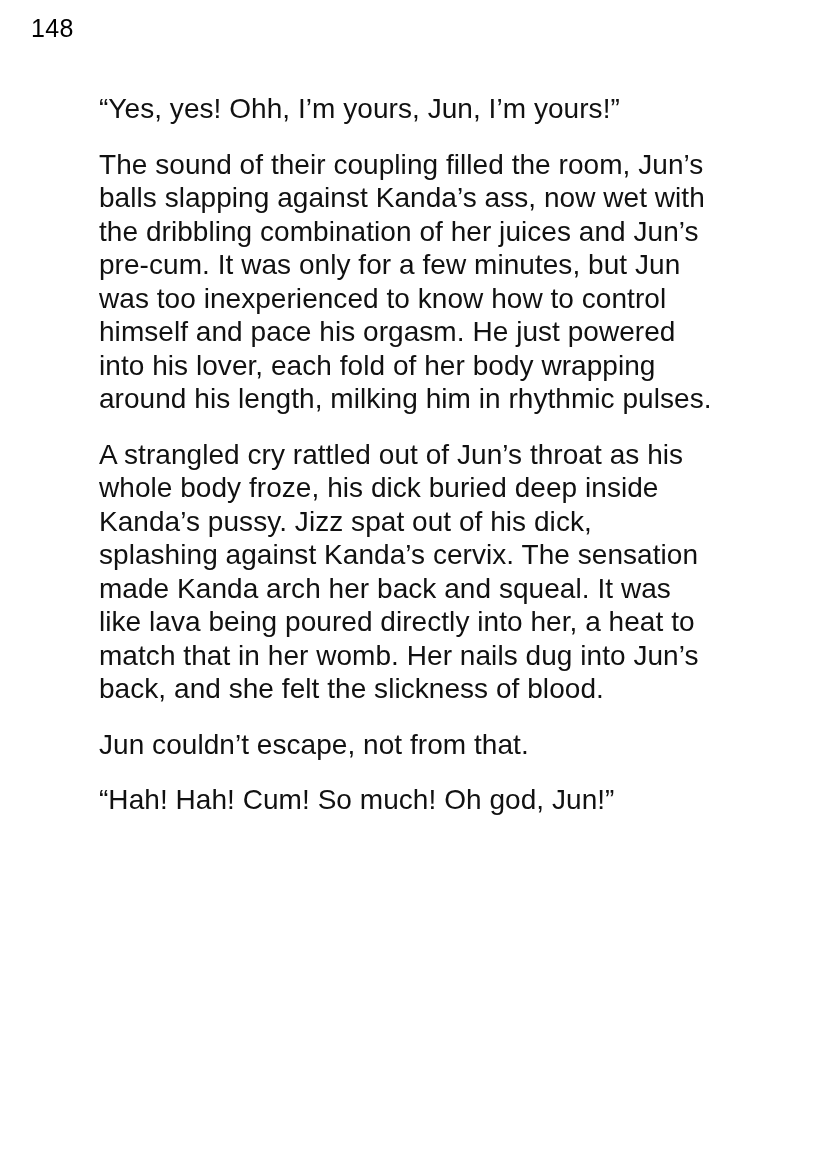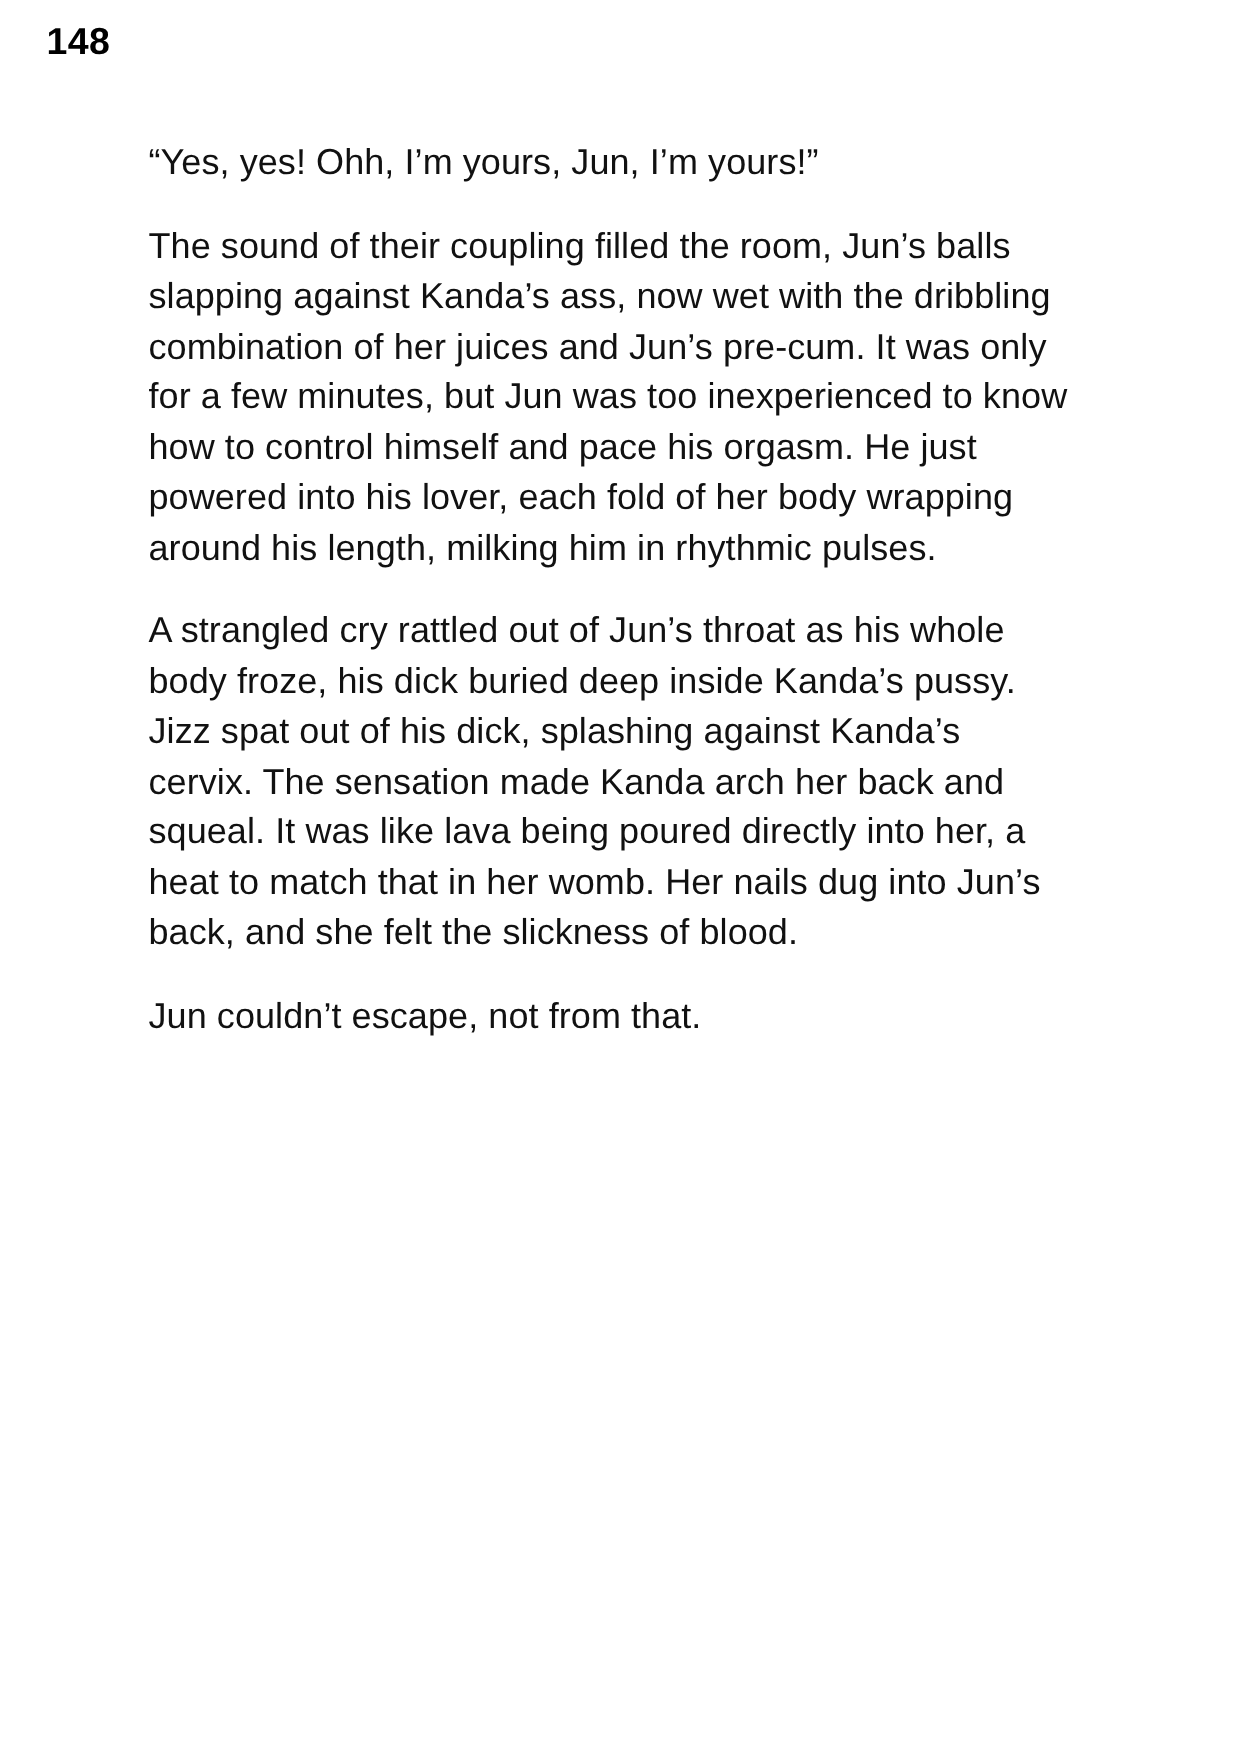--- a/index.html
+++ b/index.html
@@ -19,32 +19,32 @@
     position: relative;
     width: 827px;
     height: 1166px;
     box-sizing: border-box;
   }
   .page-number {
     position: absolute;
     top: 14px;
     left: 31px;
     font-size: 25px;
-    font-weight: 700;
+    font-weight: 400;
     letter-spacing: 0.3px;
     color: #000000;
   }
   .body-text {
     position: absolute;
     top: 92px;
     left: 99px;
     width: 614px;
   }
   .para {
-    font-size: 24px;
+    font-size: 28px;
     line-height: 33.5px;
     margin: 0 0 22px 0;
     text-align: left;
     color: #111111;
     letter-spacing: 0.05px;
   }
   .para:last-child {
     margin-bottom: 0;
   }
 </style>
@@ -53,15 +53,16 @@
 
 <div class="page">
 
   <div class="page-number">148</div>
 
   <div class="body-text">
     <p class="para">“Yes, yes! Ohh, I’m yours, Jun, I’m yours!”</p>
     <p class="para">The sound of their coupling filled the room, Jun’s balls slapping against Kanda’s ass, now wet with the dribbling combination of her juices and Jun’s pre-cum. It was only for a few minutes, but Jun was too inexperienced to know how to control himself and pace his orgasm. He just powered into his lover, each fold of her body wrapping around his length, milking him in rhythmic pulses.</p>
     <p class="para">A strangled cry rattled out of Jun’s throat as his whole body froze, his dick buried deep inside Kanda’s pussy. Jizz spat out of his dick, splashing against Kanda’s cervix. The sensation made Kanda arch her back and squeal. It was like lava being poured directly into her, a heat to match that in her womb. Her nails dug into Jun’s back, and she felt the slickness of blood.</p>
     <p class="para">Jun couldn’t escape, not from that.</p>
+    <p class="para">“Hah! Hah! Cum! So much! Oh god, Jun!”</p>
   </div>
 
 </div>
 
 </body></html>

